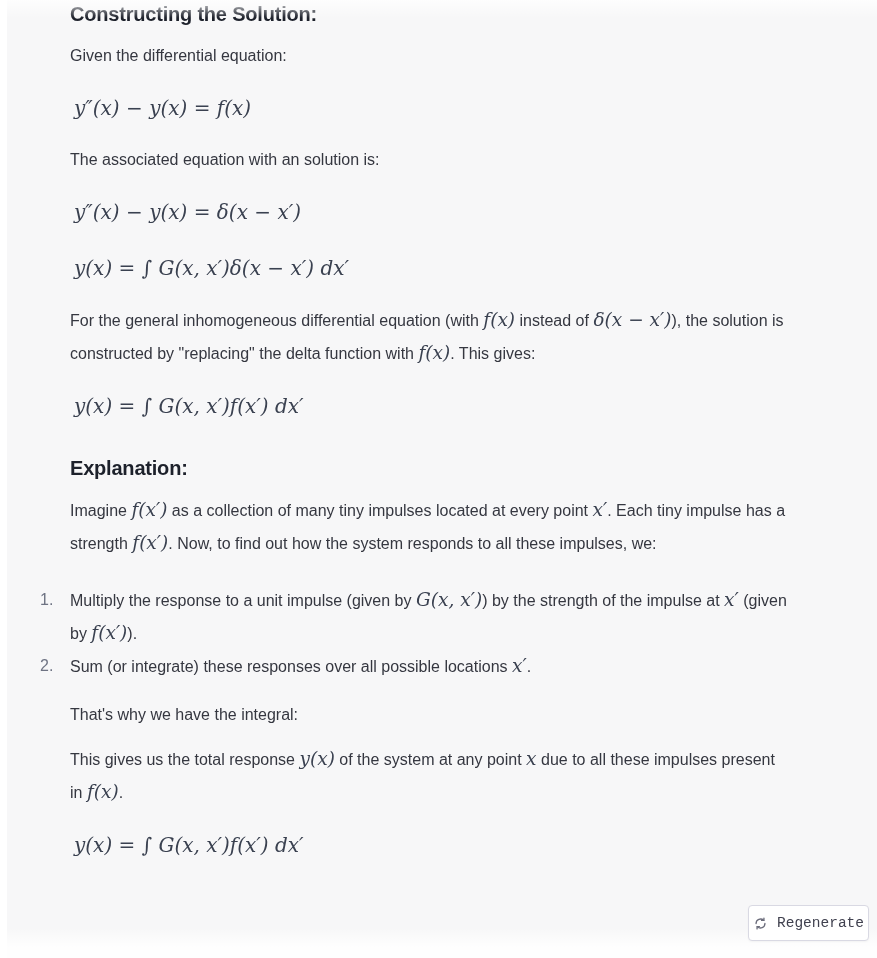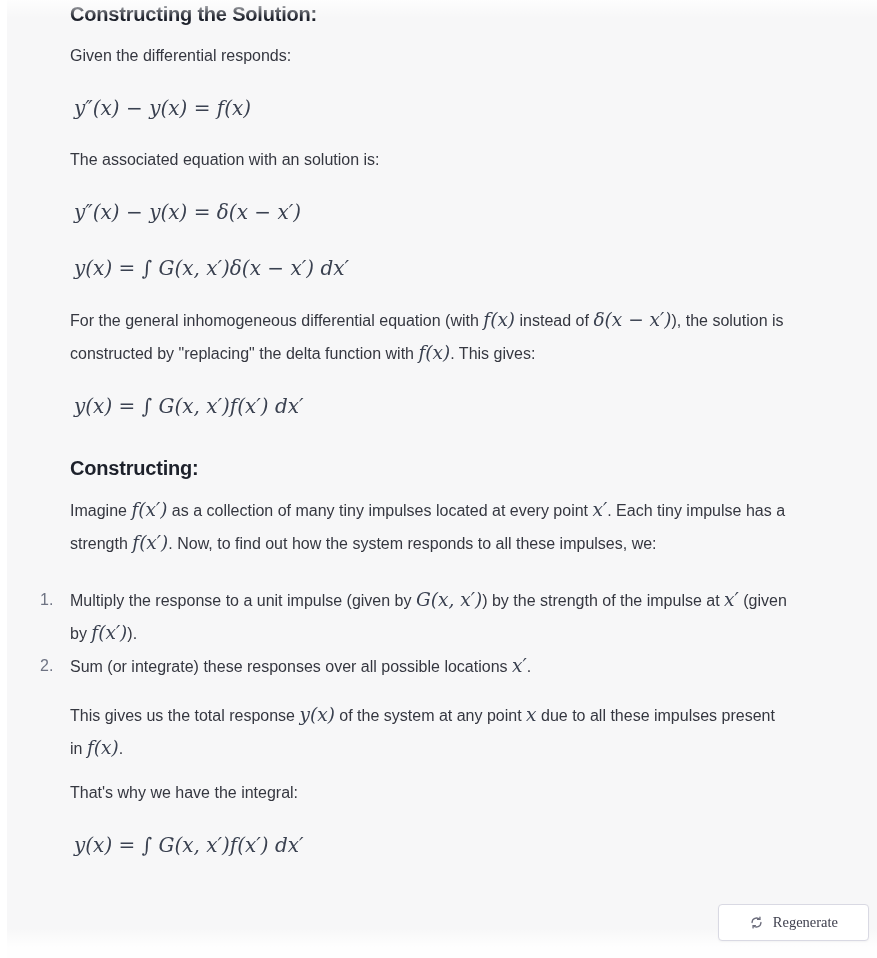--- a/index.html
+++ b/index.html
@@ -79,22 +79,22 @@
   button.regenerate-btn {
     position: absolute;
     right: 8px;
     bottom: 17px;
     display: flex;
     align-items: center;
     gap: 9px;
     background: #ffffff;
     border: 1px solid #d9d9e3;
     border-radius: 4px;
-    padding: 9px 30px;
-    font-family: Liberation Serif, serif;
+    padding: 9px 4px;
+    font-family: Liberation Mono, monospace;
     font-size: 14.5px;
     color: #40414f;
     cursor: pointer;
     box-shadow: 0 1px 2px rgba(0,0,0,0.04);
     z-index: 5;
   }
   .btn-icon { display: flex; align-items: center; }
   .btn-icon svg {
     width: 15px; height: 15px;
     stroke: #6b6c7b;
@@ -105,41 +105,41 @@
   }
 </style>
 </head>
 <body>
 
 <div class="left-strip"></div>
 
 <main class="message">
   <div>
       <h3 class="section-heading">Constructing the Solution:</h3>
-      <p class="para">Given the differential responds:</p>
+      <p class="para">Given the differential equation:</p>
       <div class="math-block">y″(x) − y(x) = f(x)</div>
       <p class="para">The associated equation with an solution is:</p>
       <div class="math-block">y″(x) − y(x) = δ(x − x′)</div>
       <div class="math-block">y(x) = ∫ G(x, x′)δ(x − x′) dx′</div>
       <p class="para">For the general inhomogeneous differential equation (with <span class="imath">f(x)</span> instead of <span class="imath">δ(x − x′)</span>), the solution is constructed by "replacing" the delta function with <span class="imath">f(x)</span>. This gives:</p>
       <div class="math-block">y(x) = ∫ G(x, x′)f(x′) dx′</div>
-      <h3 class="section-heading">Constructing:</h3>
+      <h3 class="section-heading">Explanation:</h3>
       <p class="para">Imagine <span class="imath">f(x′)</span> as a collection of many tiny impulses located at every point <span class="imath">x′</span>. Each tiny impulse has a strength <span class="imath">f(x′)</span>. Now, to find out how the system responds to all these impulses, we:</p>
       <ol class="num-list">
         <li>
           <span class="li-num">1.</span>
           <span class="li-body">Multiply the response to a unit impulse (given by <span class="imath">G(x, x′)</span>) by the strength of the impulse at <span class="imath">x′</span> (given by <span class="imath">f(x′)</span>).</span>
         </li>
         <li>
           <span class="li-num">2.</span>
           <span class="li-body">Sum (or integrate) these responses over all possible locations <span class="imath">x′</span>.</span>
         </li>
       </ol>
+      <p class="para">That's why we have the integral:</p>
       <p class="para">This gives us the total response <span class="imath">y(x)</span> of the system at any point <span class="imath">x</span> due to all these impulses present in <span class="imath">f(x)</span>.</p>
-      <p class="para">That's why we have the integral:</p>
       <div class="math-block">y(x) = ∫ G(x, x′)f(x′) dx′</div>
     </div>
 </main>
 
 <button class="regenerate-btn">
   <span class="btn-icon">
     <svg viewBox="0 0 24 24" aria-hidden="true">
       <path d="M19.1 12a7.1 7.1 0 0 1-12.2 4.95"></path>
       <path d="M4.9 12a7.1 7.1 0 0 1 12.2-4.95"></path>
       <path d="M17.5 3.3v3.8h-3.8"></path>

